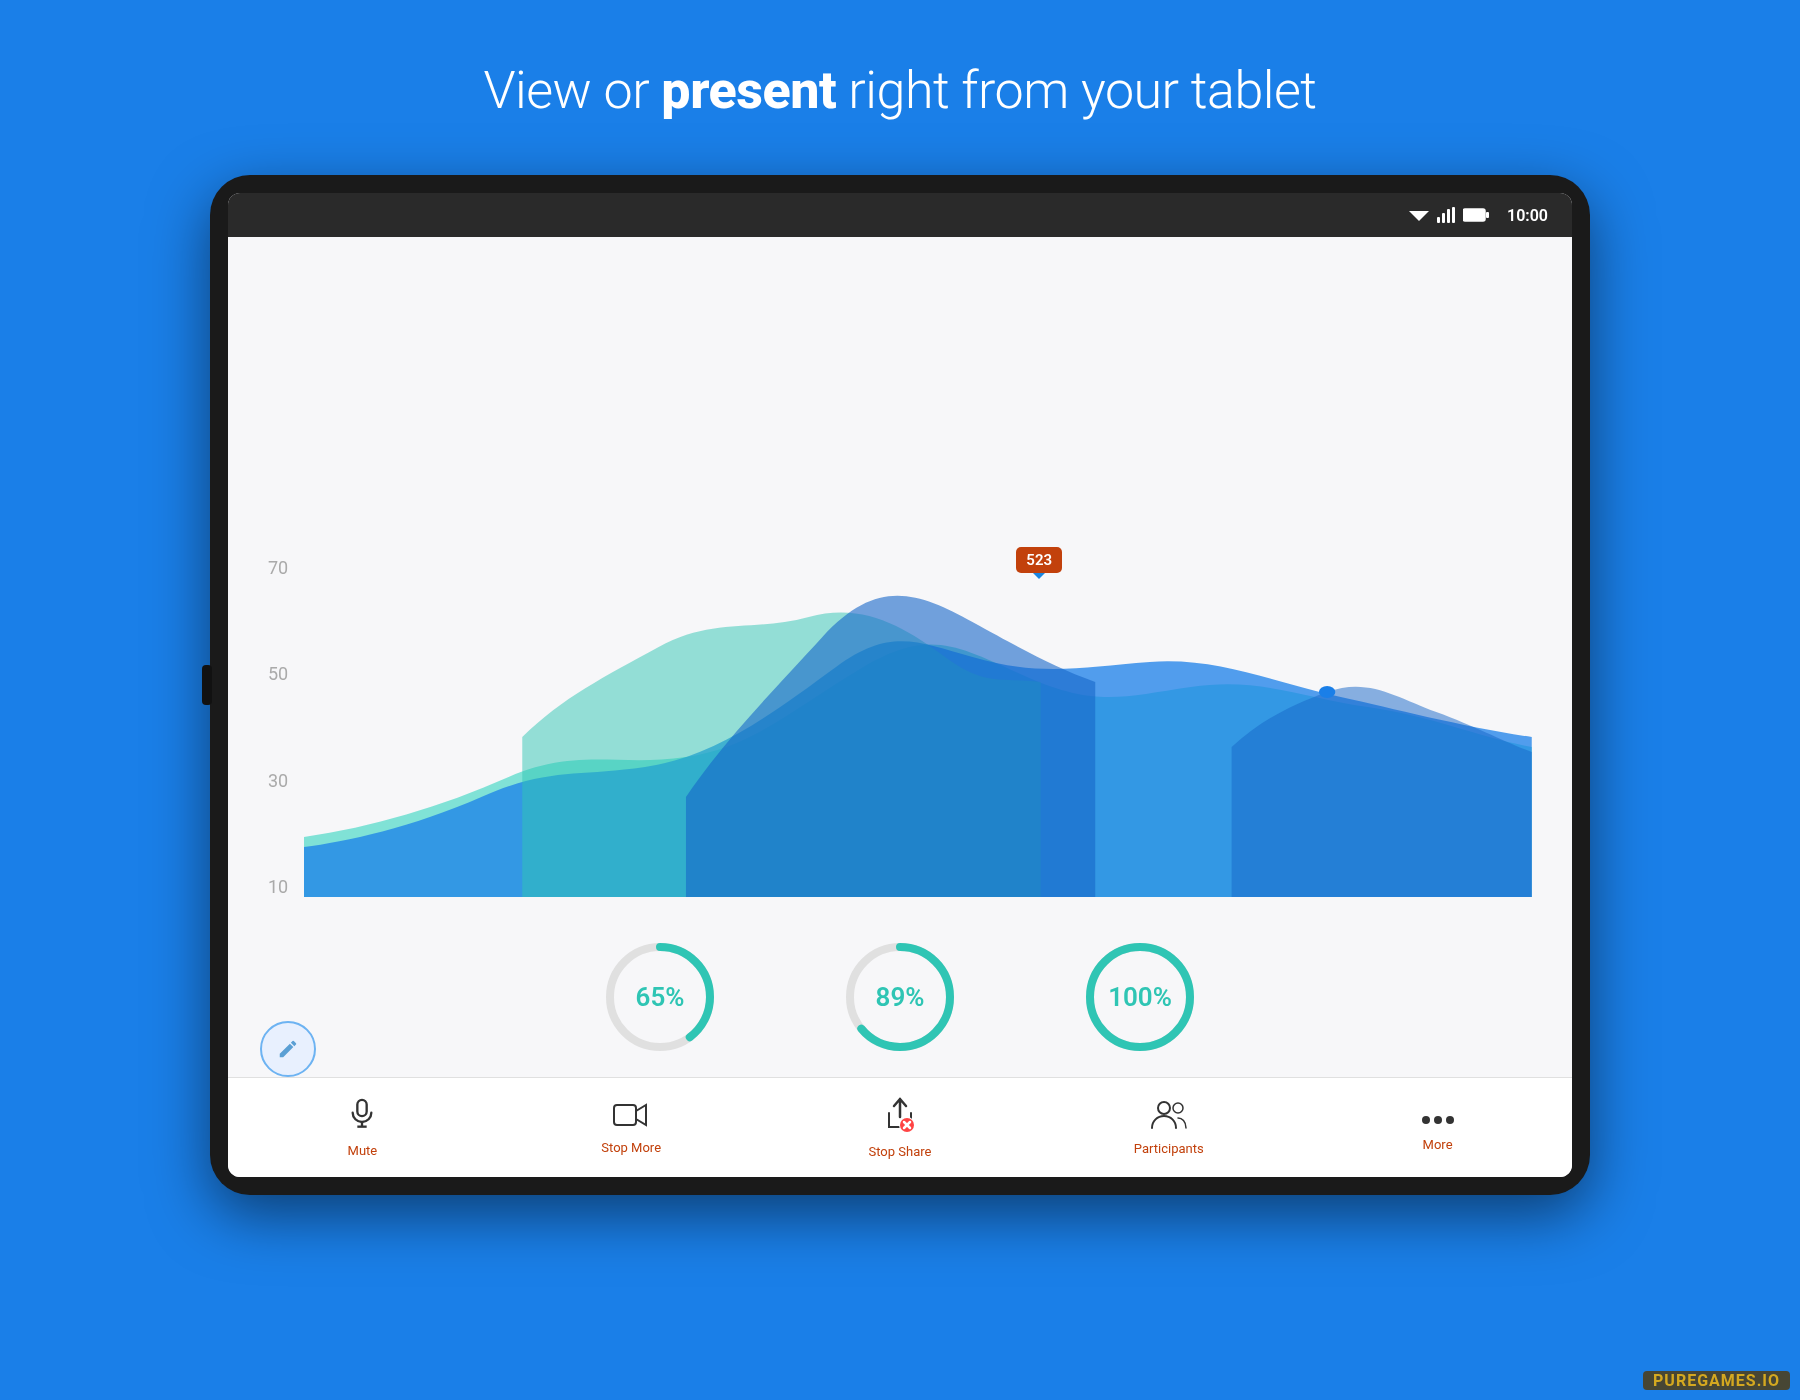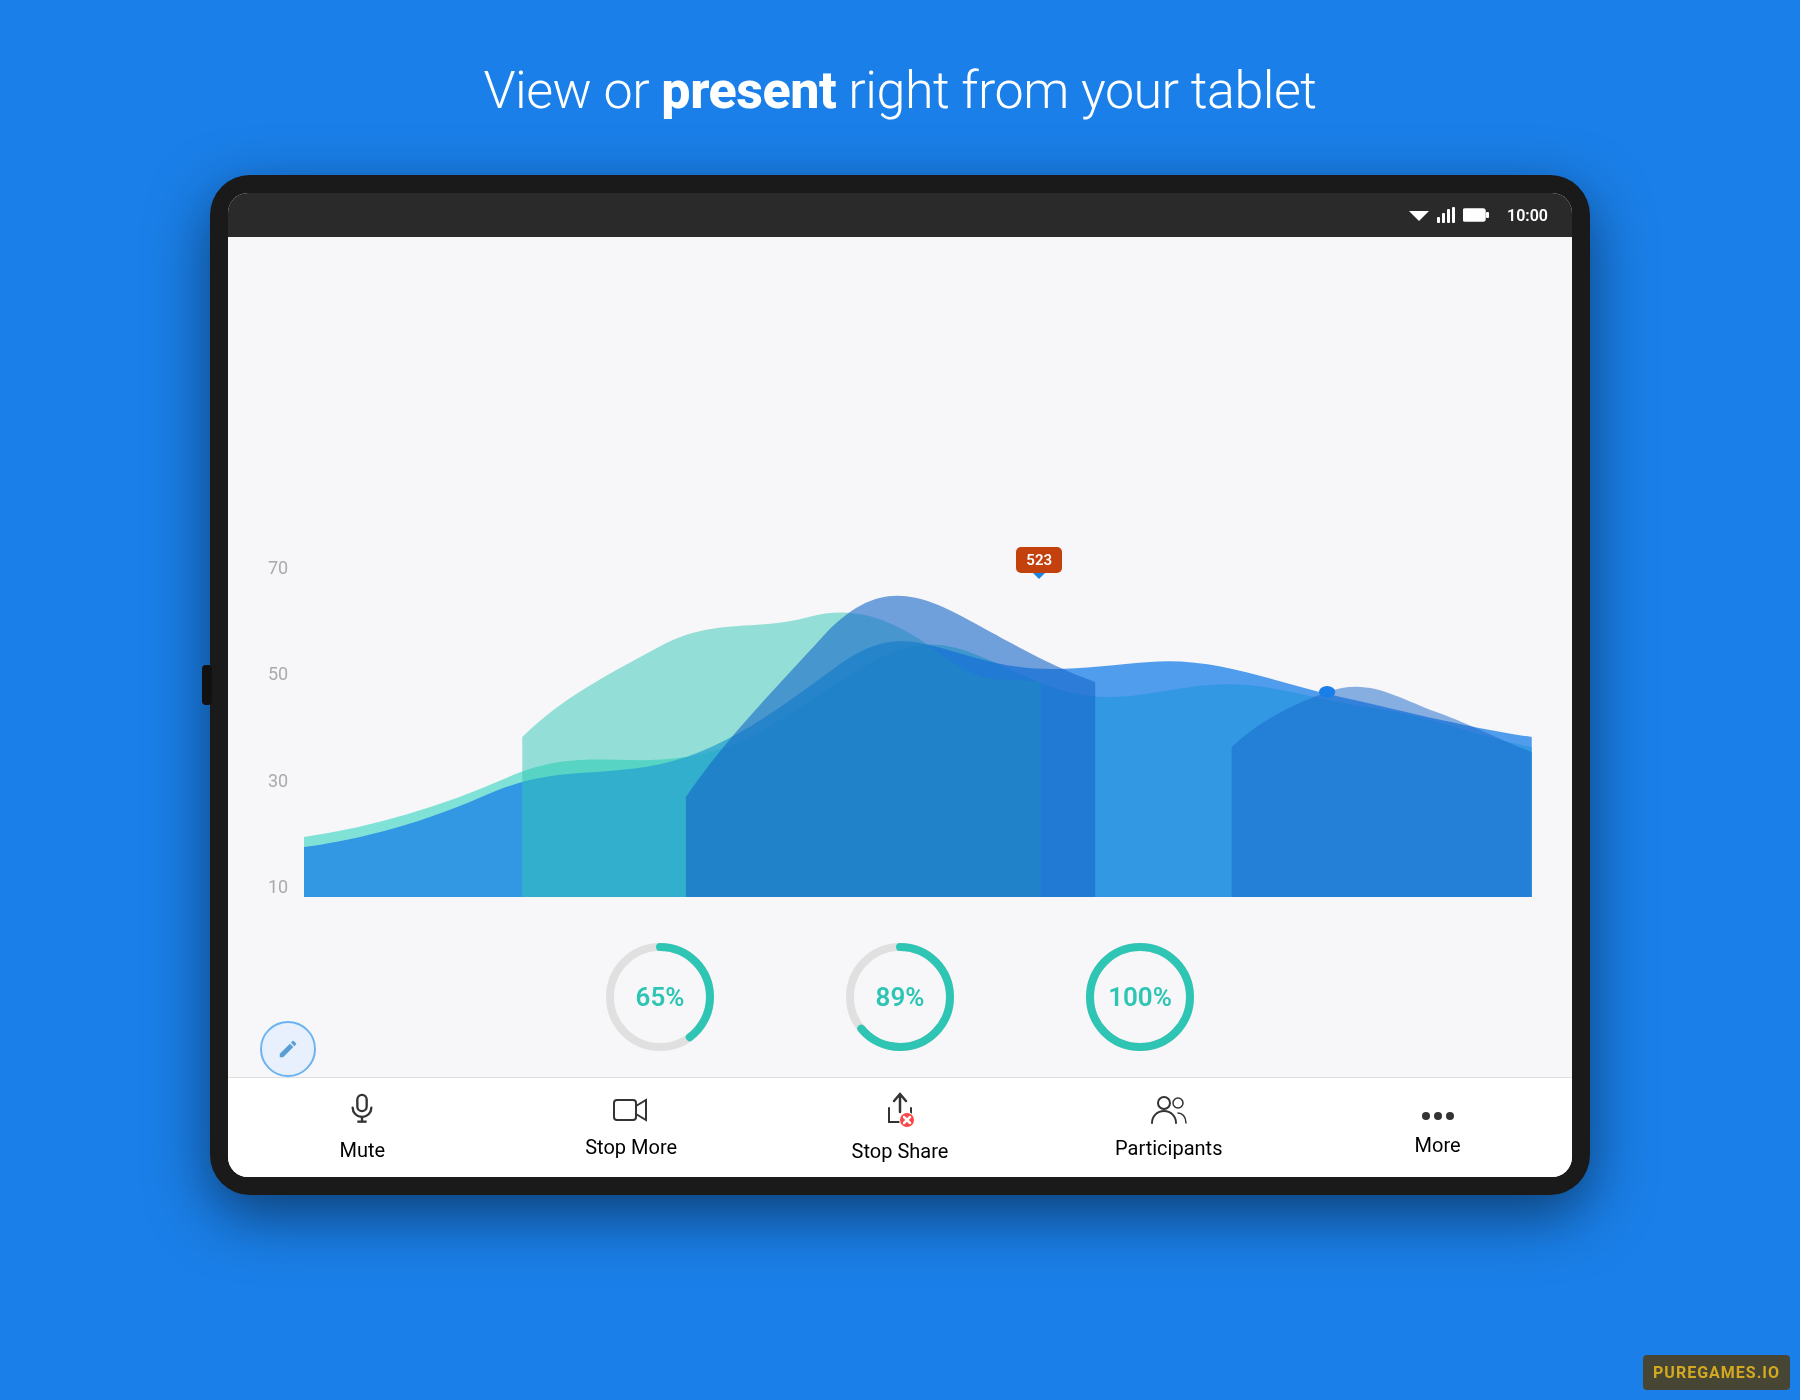--- a/index.html
+++ b/index.html
@@ -52,21 +52,21 @@
       width: 10px;
       height: 40px;
       background: #111;
       border-radius: 4px;
     }
 
     .tablet-inner {
       width: 100%;
       height: 100%;
       background: #f0f0f5;
-      border-radius: 20px;
+      border-radius: 12px;
       overflow: hidden;
       display: flex;
       flex-direction: column;
     }
 
     
     .status-bar {
       height: 44px;
       background: #2a2a2a;
       display: flex;
@@ -201,22 +201,22 @@
       min-width: 140px;
     }
 
     .toolbar-icon {
       font-size: 28px;
       color: #333;
       line-height: 1;
     }
 
     .toolbar-label {
-      font-size: 20px;
-      color: #000000;
+      font-size: 13px;
+      color: #c2410c;
     }
 
     
     .edit-fab {
       position: absolute;
       bottom: 118px;
       left: 50px;
       width: 56px;
       height: 56px;
       background: #e8f0fe;
@@ -230,21 +230,21 @@
 
     
     .watermark {
       position: absolute;
       bottom: 10px;
       right: 10px;
       background: rgba(80, 60, 20, 0.85);
       color: #d4a820;
       font-size: 16px;
       font-weight: 700;
-      padding: 8px 10px;
+      padding: 0 10px;
       border-radius: 4px;
       letter-spacing: 1px;
     }
 
     
     svg.area-chart {
       width: 100%;
       height: 100%;
     }
   </style>

